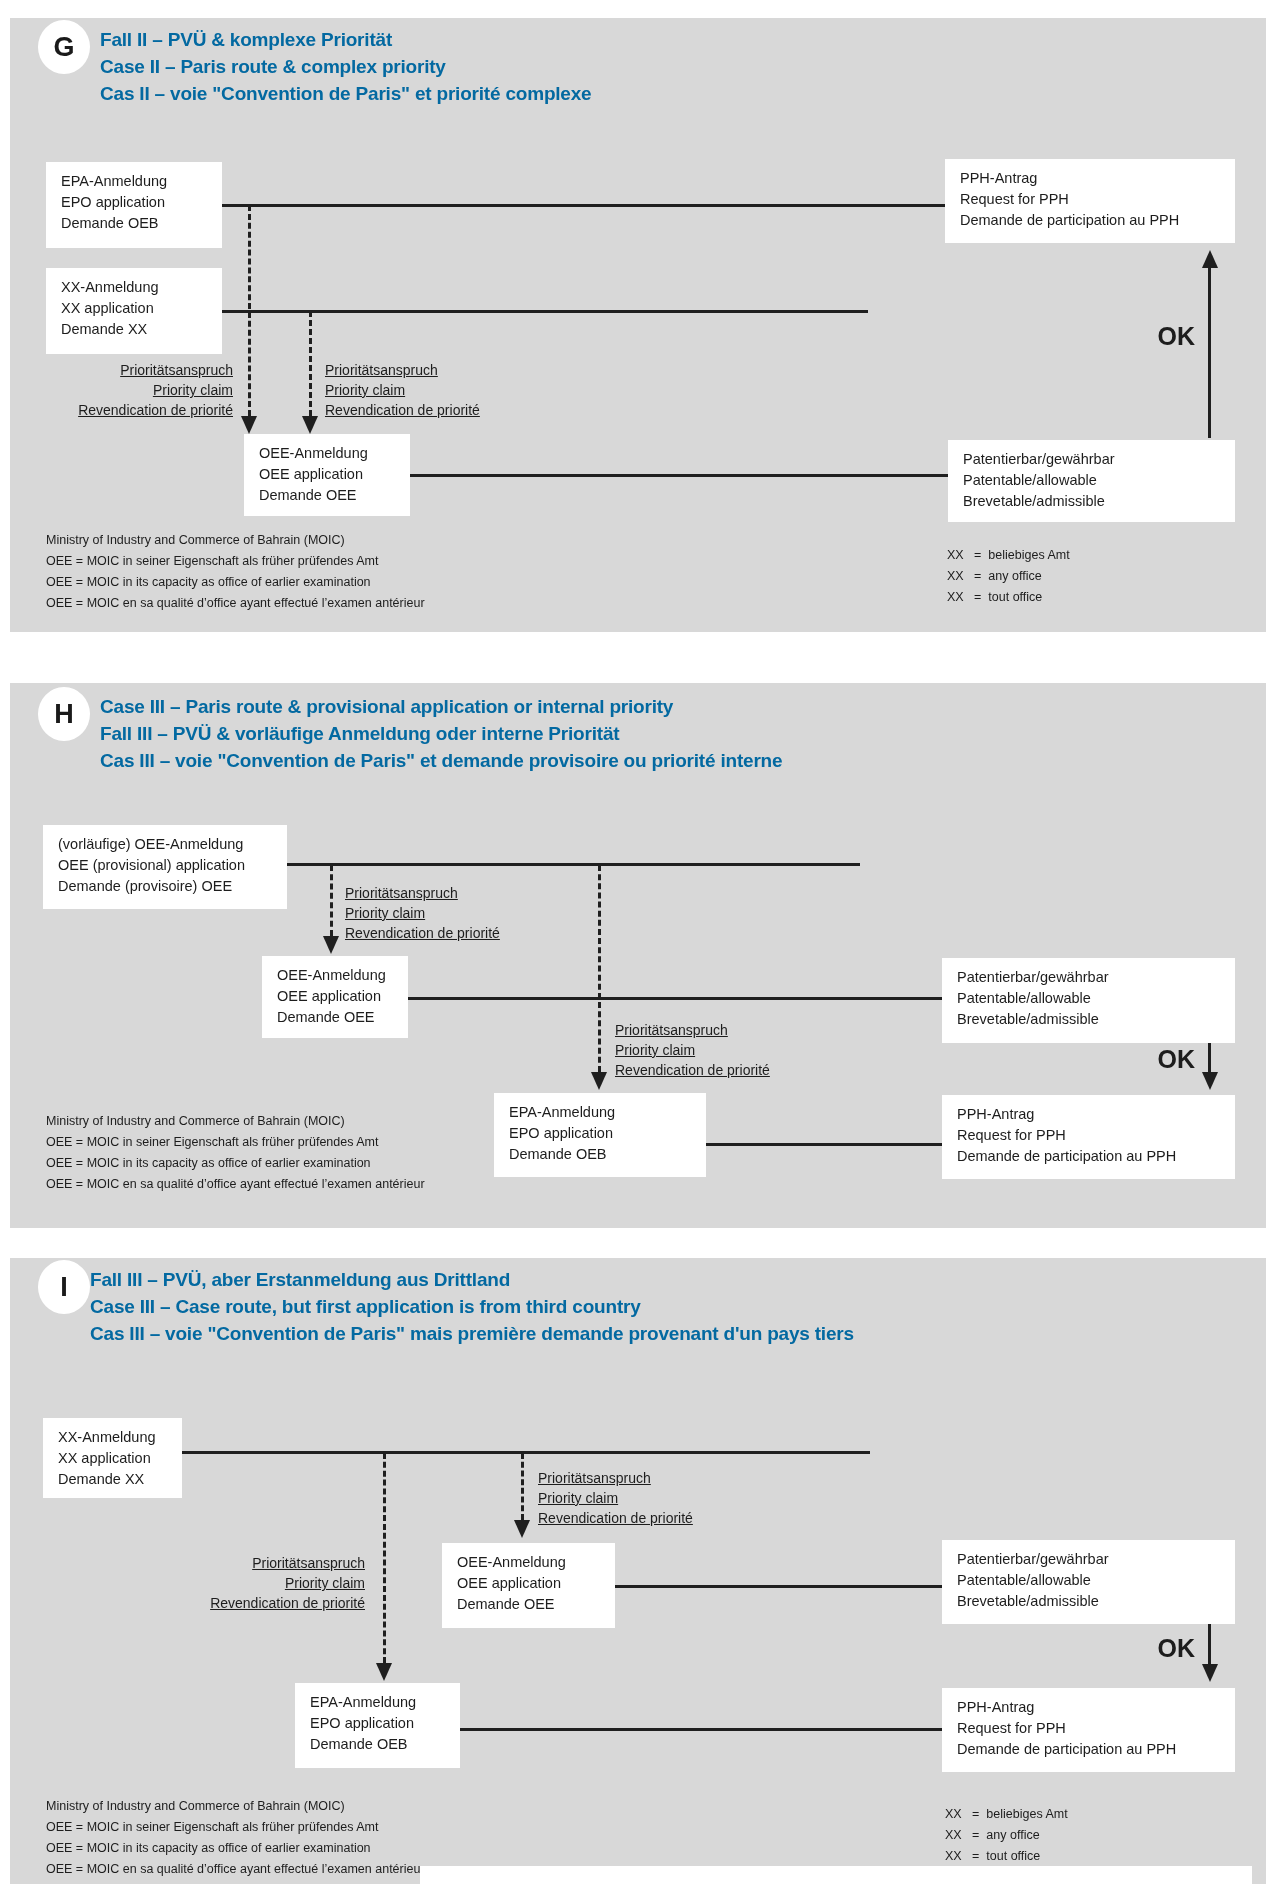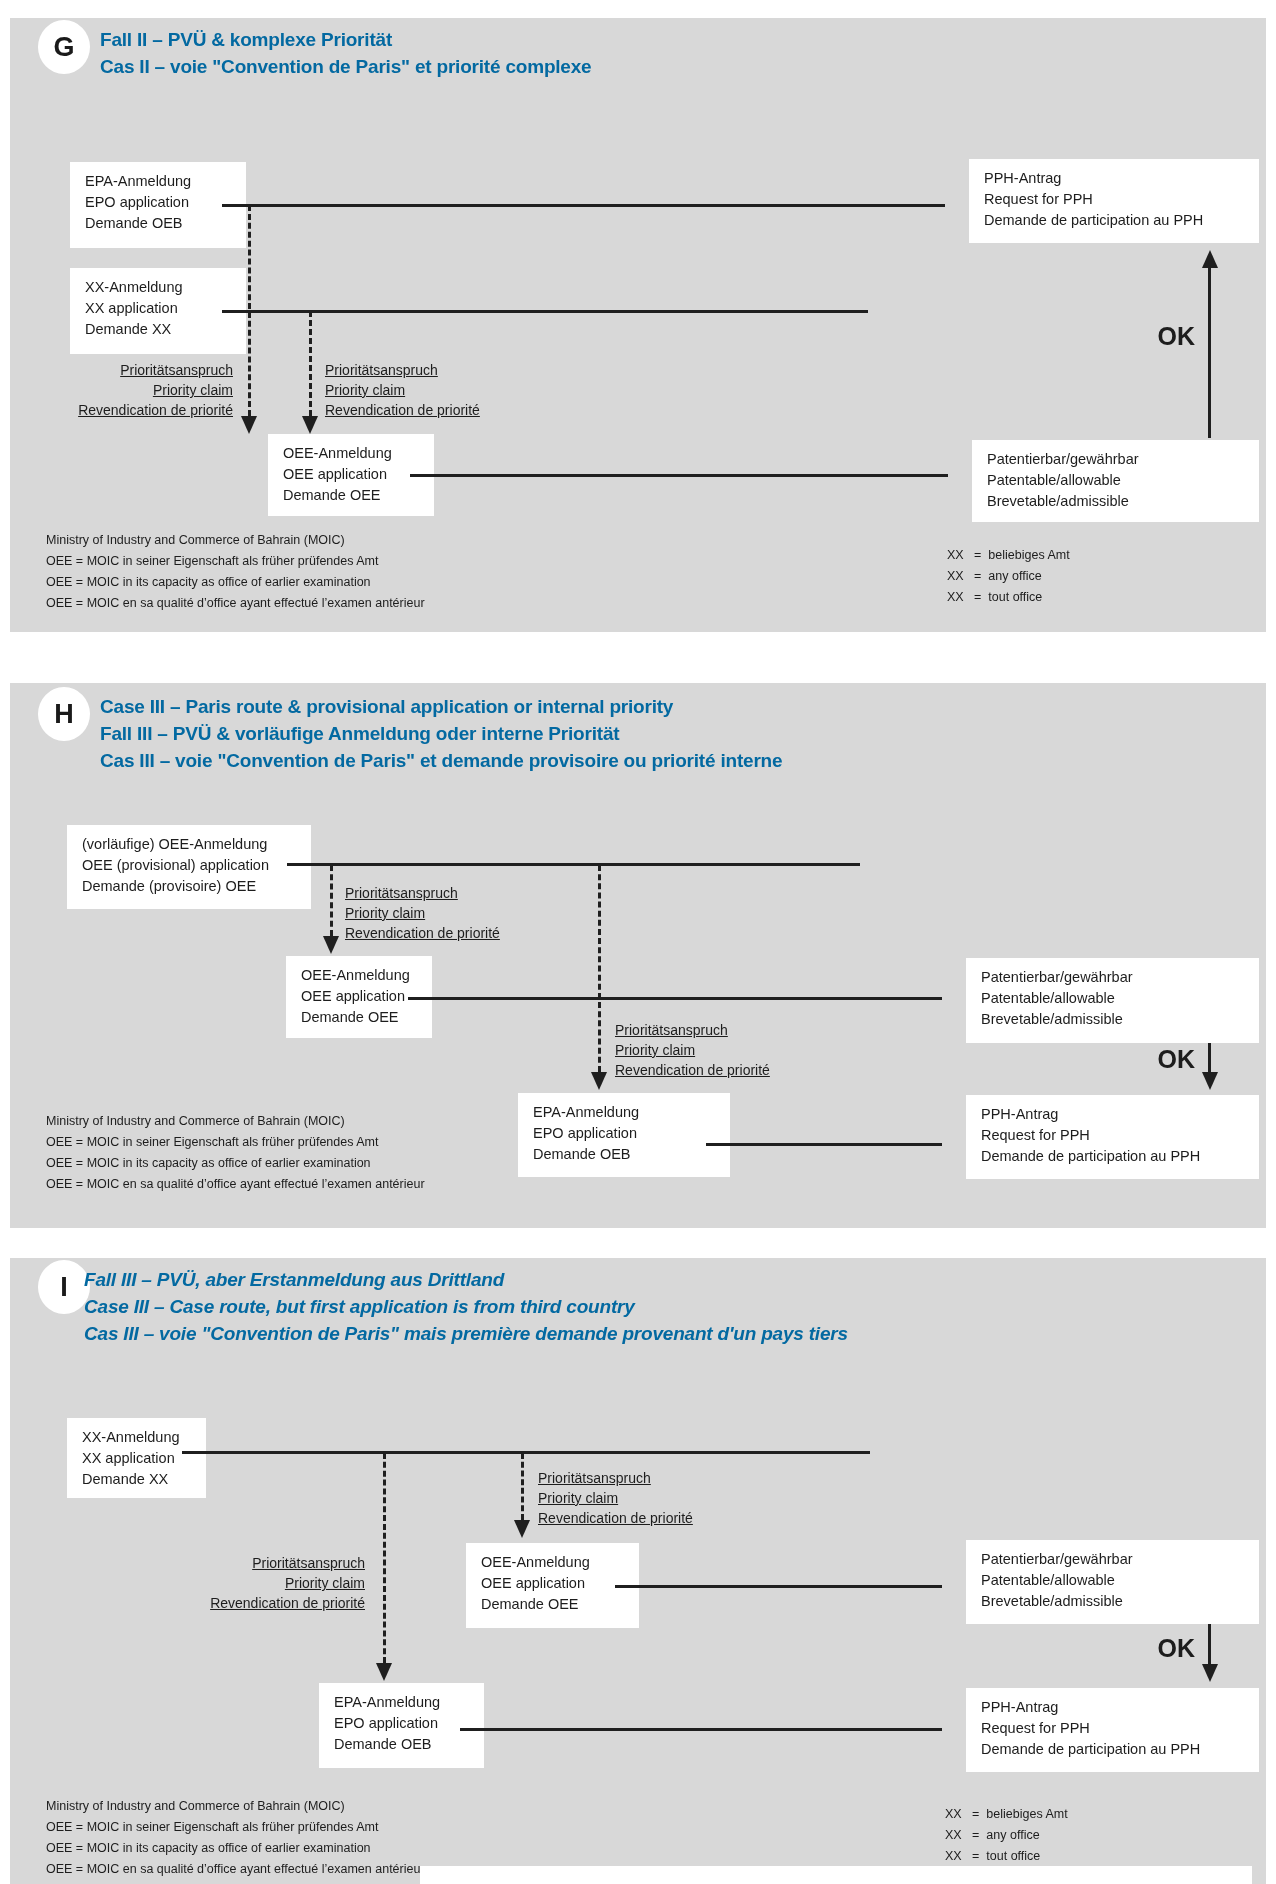--- a/index.html
+++ b/index.html
@@ -6,21 +6,21 @@
   .page { position:relative; width:1276px; height:1884px; background:#ffffff;
           font-family:"Liberation Sans", sans-serif; color:#1d1d1d; overflow:hidden; }
   .panel { position:absolute; left:10px; width:1256px; background:#d8d8d8; }
   .badge { position:absolute; width:52px; height:54px; background:#ffffff; border-radius:50%;
            display:flex; align-items:center; justify-content:center;
            font-weight:bold; font-size:27px; color:#1a1a1a; }
   .title { position:absolute; font-weight:bold; font-size:19px; line-height:27px;
            color:#0369a1; letter-spacing:-0.2px; white-space:nowrap; }
   .title span { display:block; }
   .box { position:absolute; background:#ffffff; font-size:14.5px; line-height:21px;
-         padding:9px 6px 0 15px; box-sizing:border-box; white-space:nowrap;margin-left:24px; }
+         padding:9px 6px 0 15px; box-sizing:border-box; white-space:nowrap; }
   .box span { display:block; }
   .hline { position:absolute; height:3px; background:#1f1f1f; }
   .vline { position:absolute; width:3px; background:#1f1f1f; }
   .vdash { position:absolute; width:0; border-left:3px dashed #1f1f1f; }
   .arr-down { position:absolute; width:0; height:0;
               border-left:8px solid transparent; border-right:8px solid transparent;
               border-top:18px solid #1f1f1f; }
   .arr-up { position:absolute; width:0; height:0;
             border-left:8px solid transparent; border-right:8px solid transparent;
             border-bottom:18px solid #1f1f1f; }
@@ -35,20 +35,21 @@
 </style>
 </head>
 <body>
 
 <div class="page">
 
   <div class="panel" style="top:18px; height:614px;">
     <div class="badge" style="left:28px; top:2px;">G</div>
     <div class="title" style="left:90px; top:8px;">
       <span>Fall II – PVÜ &amp; komplexe Priorität</span>
+      <span>Case II – Paris route &amp; complex priority</span>
       <span>Cas II – voie "Convention de Paris" et priorité complexe</span>
     </div>
 
     <div class="box" style="left:36px; top:144px; width:176px; height:86px;">
       <span>EPA-Anmeldung</span>
       <span>EPO application</span>
       <span>Demande OEB</span>
     </div>
     <div class="box" style="left:36px; top:250px; width:176px; height:86px;">
       <span>XX-Anmeldung</span>
@@ -178,21 +179,21 @@
     <div class="foot" style="left:36px; top:428px;">
       <span>Ministry of Industry and Commerce of Bahrain (MOIC)</span>
       <span>OEE = MOIC in seiner Eigenschaft als früher prüfendes Amt</span>
       <span>OEE = MOIC in its capacity as office of earlier examination</span>
       <span>OEE = MOIC en sa qualité d’office ayant effectué l’examen antérieur</span>
     </div>
   </div>
 
   <div class="panel" style="top:1258px; height:626px;">
     <div class="badge" style="left:28px; top:2px;">I</div>
-    <div class="title" style="left:74px; top:8px;font-style:italic;">
+    <div class="title" style="left:80px; top:8px;">
       <span>Fall III – PVÜ, aber Erstanmeldung aus Drittland</span>
       <span>Case III – Case route, but first application is from third country</span>
       <span>Cas III – voie "Convention de Paris" mais première demande provenant d'un pays tiers</span>
     </div>
 
     <div class="box" style="left:33px; top:160px; width:139px; height:80px;">
       <span>XX-Anmeldung</span>
       <span>XX application</span>
       <span>Demande XX</span>
     </div>

